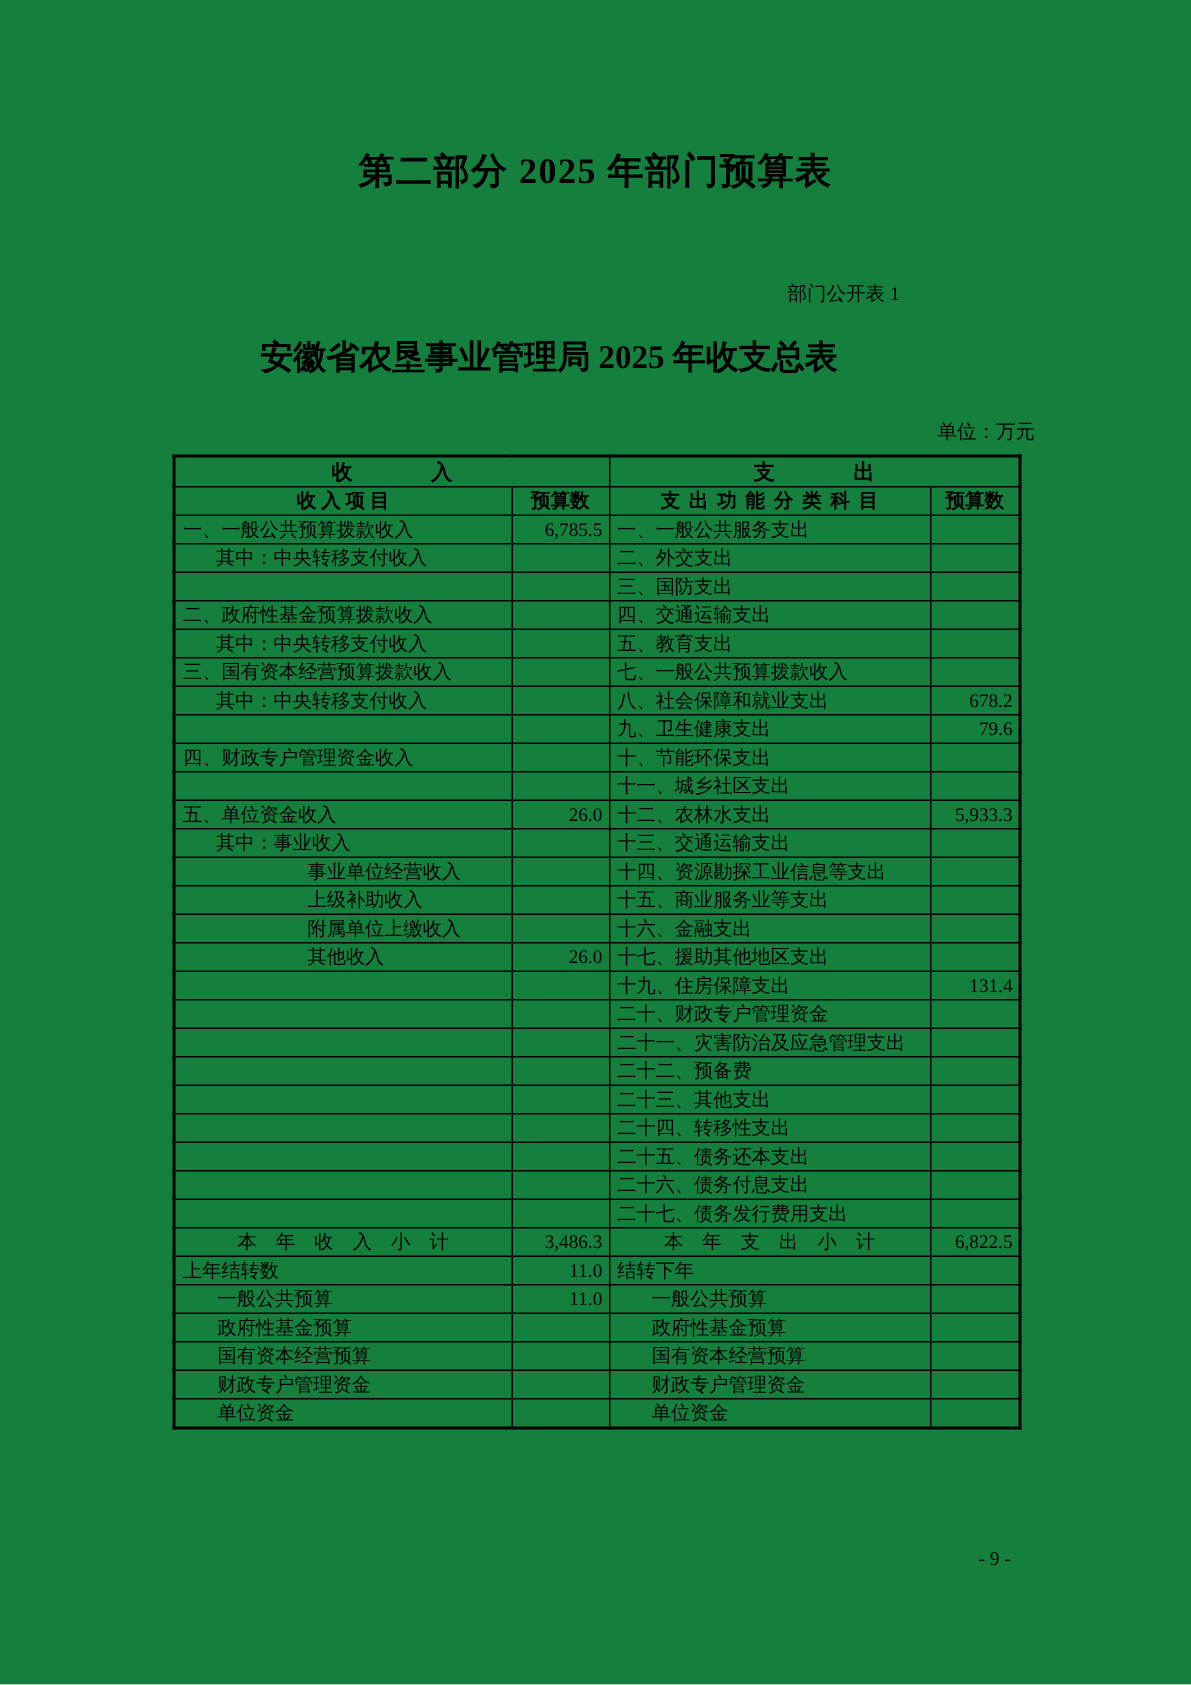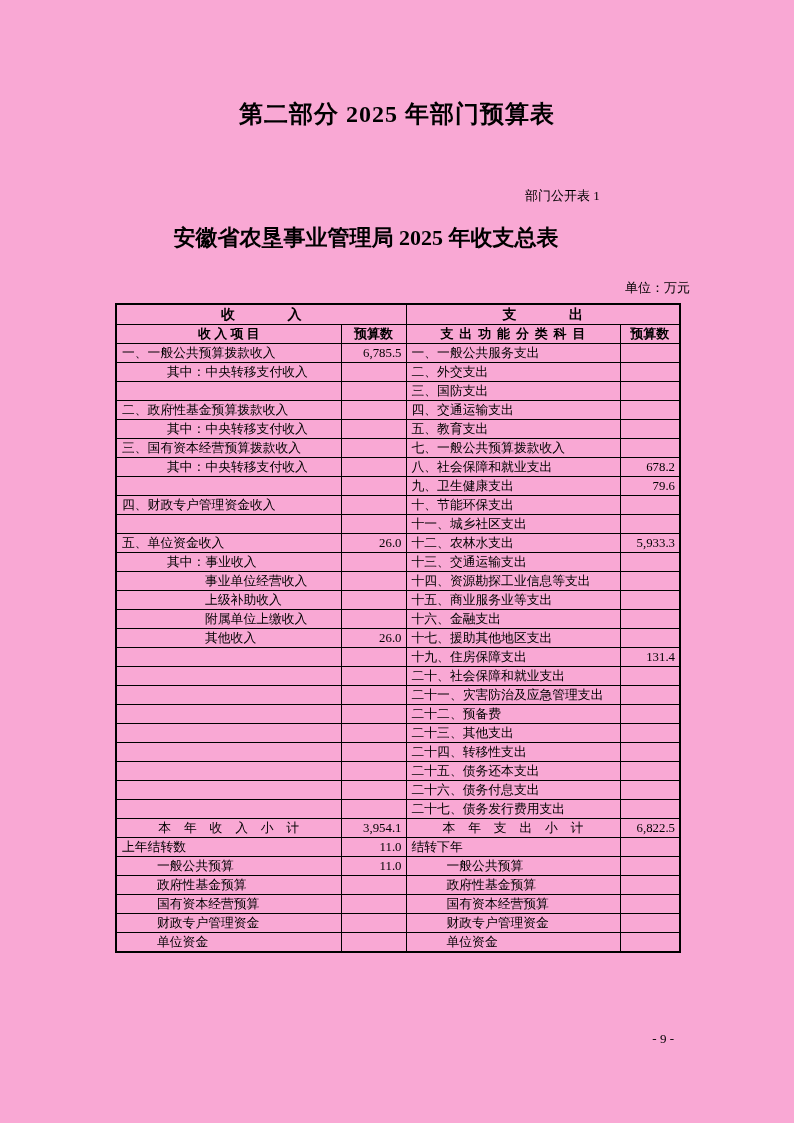--- a/index.html
+++ b/index.html
@@ -1,19 +1,19 @@
 <!DOCTYPE html>
 <html><head>
 <meta charset="utf-8">
 <style>
   html,body { margin:0; padding:0; background:#ffffff; }
   .page {
     position:relative;
     width:794px; height:1123px;
-    background:#f9a8d4;
+    background:#15803d;
     color:#000;
     font-family:"Liberation Serif","DejaVu Serif",serif;
     overflow:hidden;
     outline:1px solid #ececec;
     margin:0 auto;
   }
   .part-title {
     position:absolute; top:98px; left:0; width:100%;
     margin:0; text-align:center;
     font-size:24px; font-weight:bold; letter-spacing:1px;
@@ -50,23 +50,23 @@
   }
   th.col-h {
     height:18px; font-size:13px; font-weight:bold;
     text-align:center; white-space:pre;
   }
   th.col-h.ls { letter-spacing:0.45em; padding-left:0.45em; }
   .budget-table td {
     height:18px; font-size:12.8px; line-height:1;
   }
   td.lbl { text-align:left; padding-left:5px; }
-  td.lbl.ind1 { padding-left:50px; }
+  td.lbl.ind1 { padding-left:27px; }
   td.lbl.ind2 { padding-left:88px; }
-  td.lbl.ind3 { padding-left:40px; }
+  td.lbl.ind3 { padding-left:28px; }
   td.val { text-align:right; padding-right:4px; }
   tr.row-subtotal td.lbl {
     text-align:center; padding-left:1em; letter-spacing:1em;
   }
   tr.row-total td.lbl {
     text-align:center; padding-left:1.6em; letter-spacing:1.6em;
     font-weight:bold;
   }
   tr.row-total td.val { font-weight:bold; }
   .page-number {
@@ -205,21 +205,21 @@
         </tr>
         <tr>
           <td class="lbl ind0"></td>
           <td class="val"></td>
           <td class="lbl ind0">十九、住房保障支出</td>
           <td class="val">131.4</td>
         </tr>
         <tr>
           <td class="lbl ind0"></td>
           <td class="val"></td>
-          <td class="lbl ind0">二十、社会保障和就业支出</td>
+          <td class="lbl ind0">二十、财政专户管理资金</td>
           <td class="val"></td>
         </tr>
         <tr>
           <td class="lbl ind0"></td>
           <td class="val"></td>
           <td class="lbl ind0">二十一、灾害防治及应急管理支出</td>
           <td class="val"></td>
         </tr>
         <tr>
           <td class="lbl ind0"></td>
@@ -252,21 +252,21 @@
           <td class="val"></td>
         </tr>
         <tr>
           <td class="lbl ind0"></td>
           <td class="val"></td>
           <td class="lbl ind0">二十七、债务发行费用支出</td>
           <td class="val"></td>
         </tr>
         <tr class="row-subtotal">
           <td class="lbl ind0">本年收入小计</td>
-          <td class="val">3,954.1</td>
+          <td class="val">3,486.3</td>
           <td class="lbl ind0">本年支出小计</td>
           <td class="val">6,822.5</td>
         </tr>
         <tr>
           <td class="lbl ind0">上年结转数</td>
           <td class="val">11.0</td>
           <td class="lbl ind0">结转下年</td>
           <td class="val"></td>
         </tr>
         <tr>

